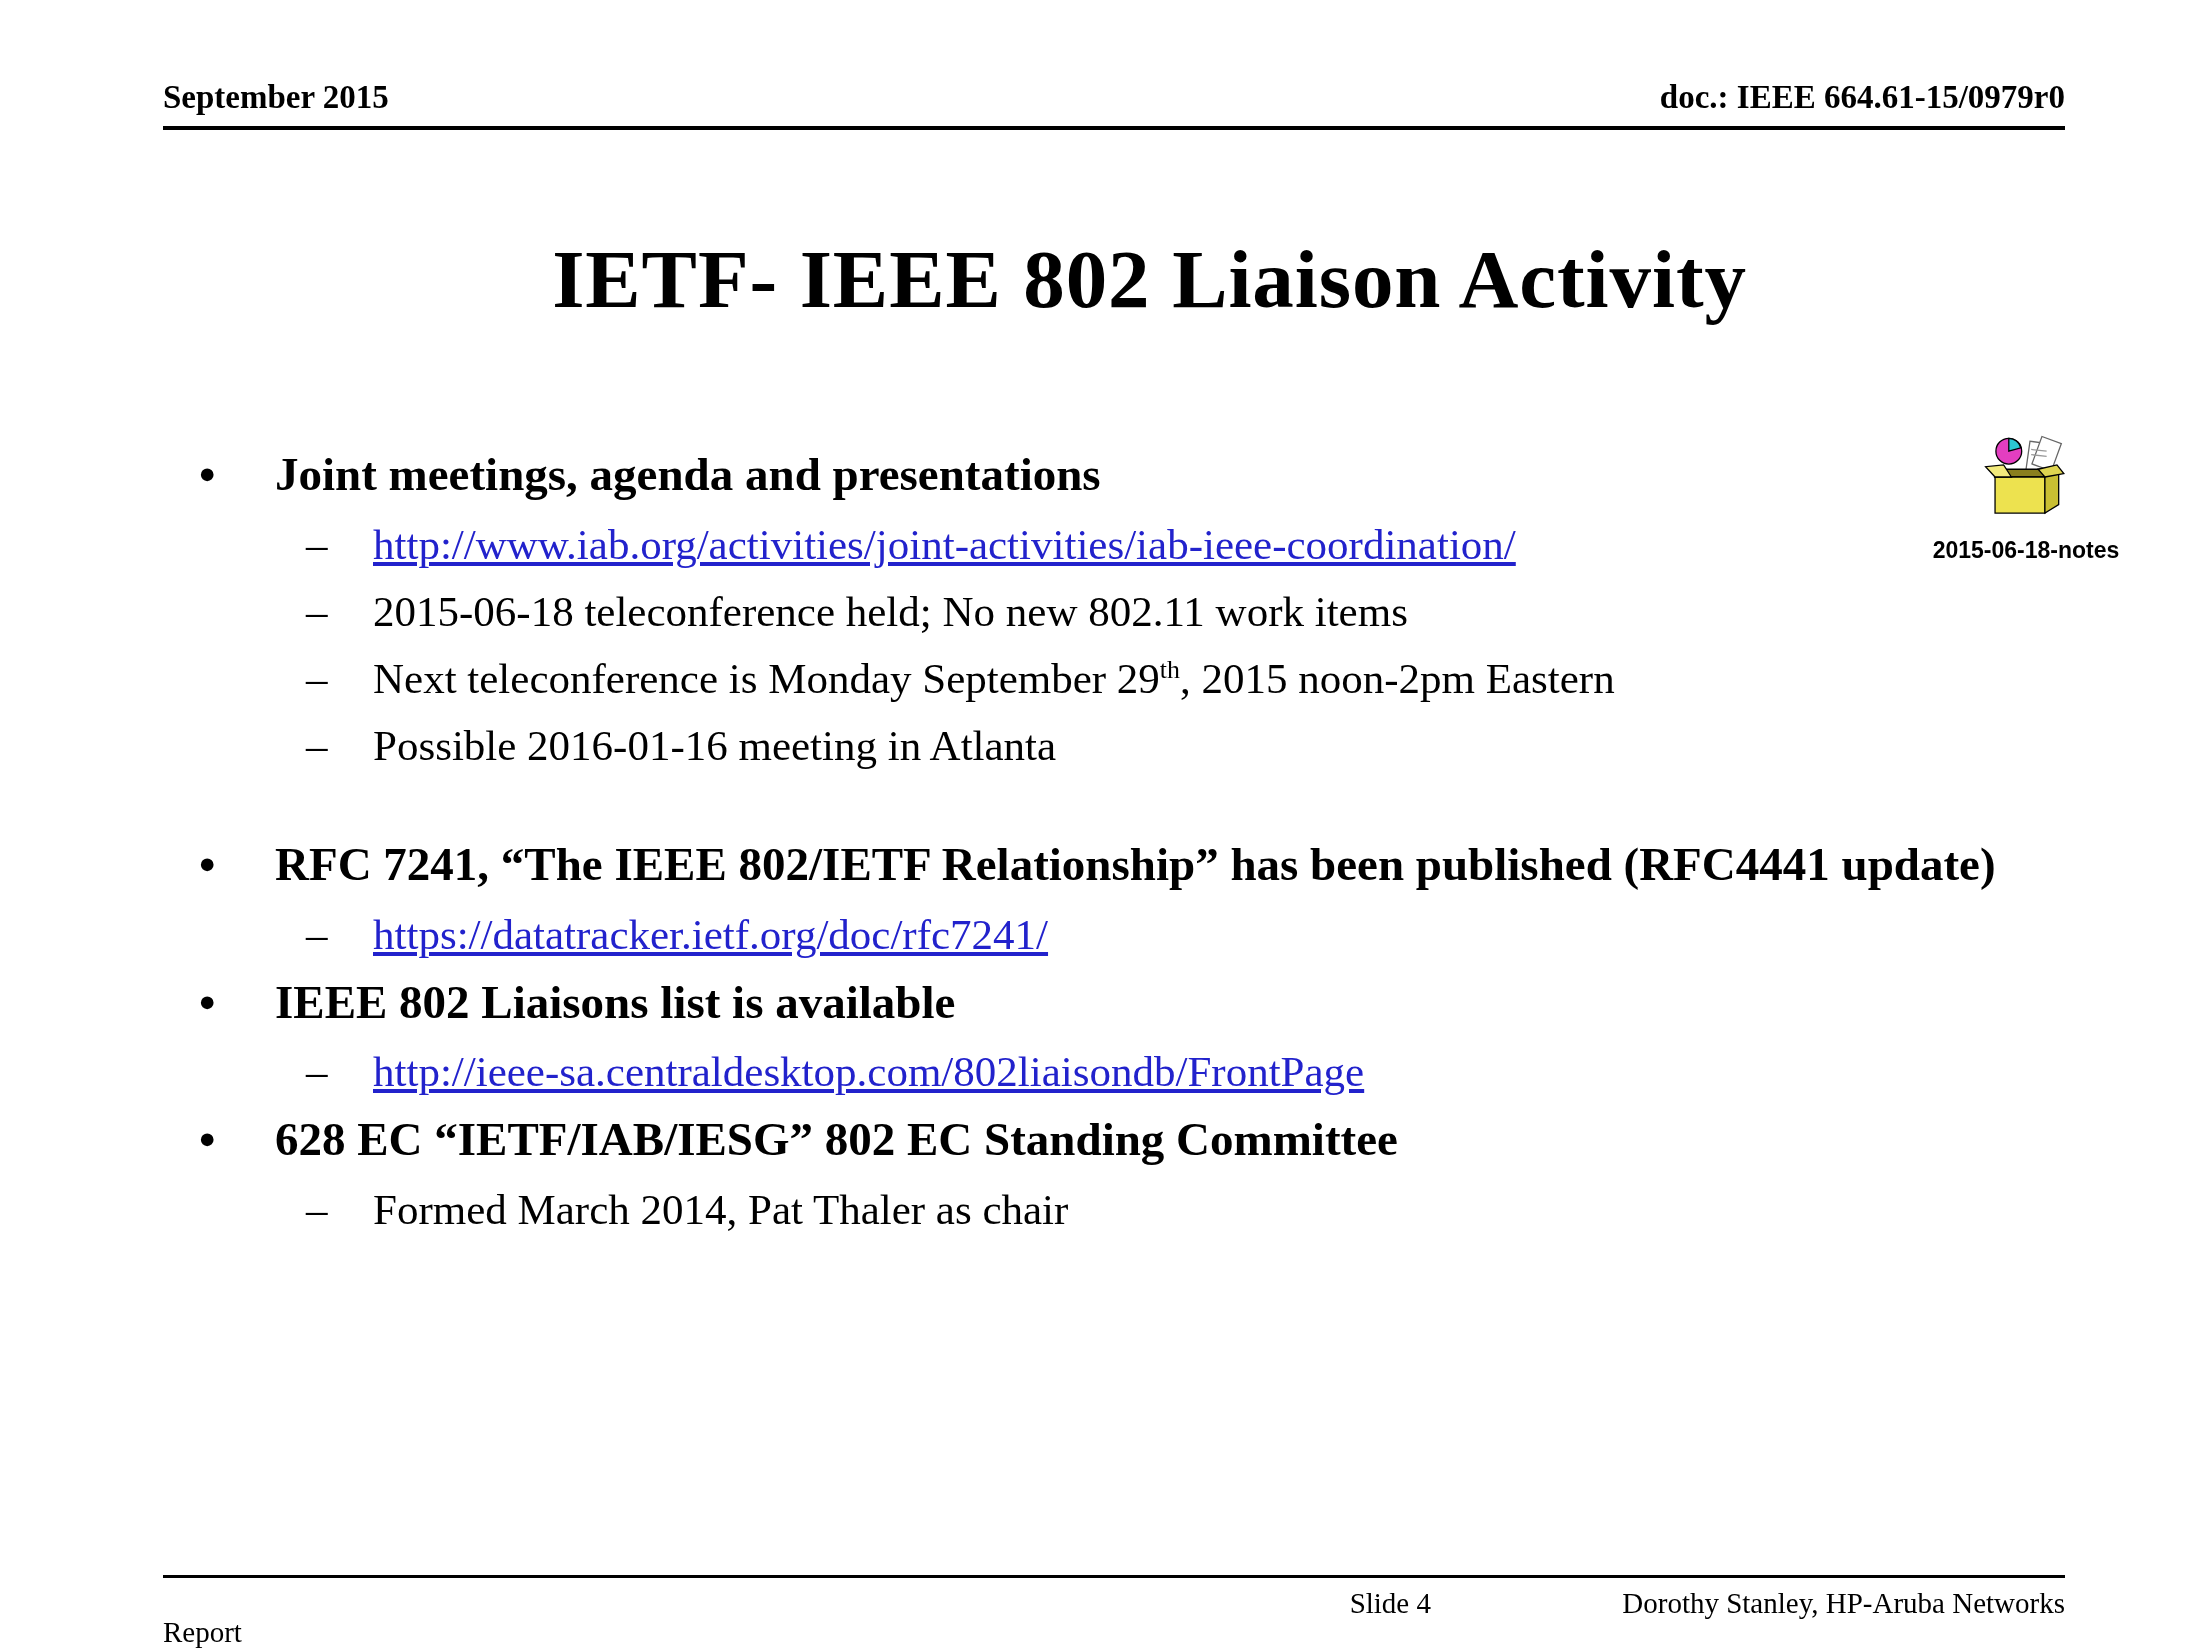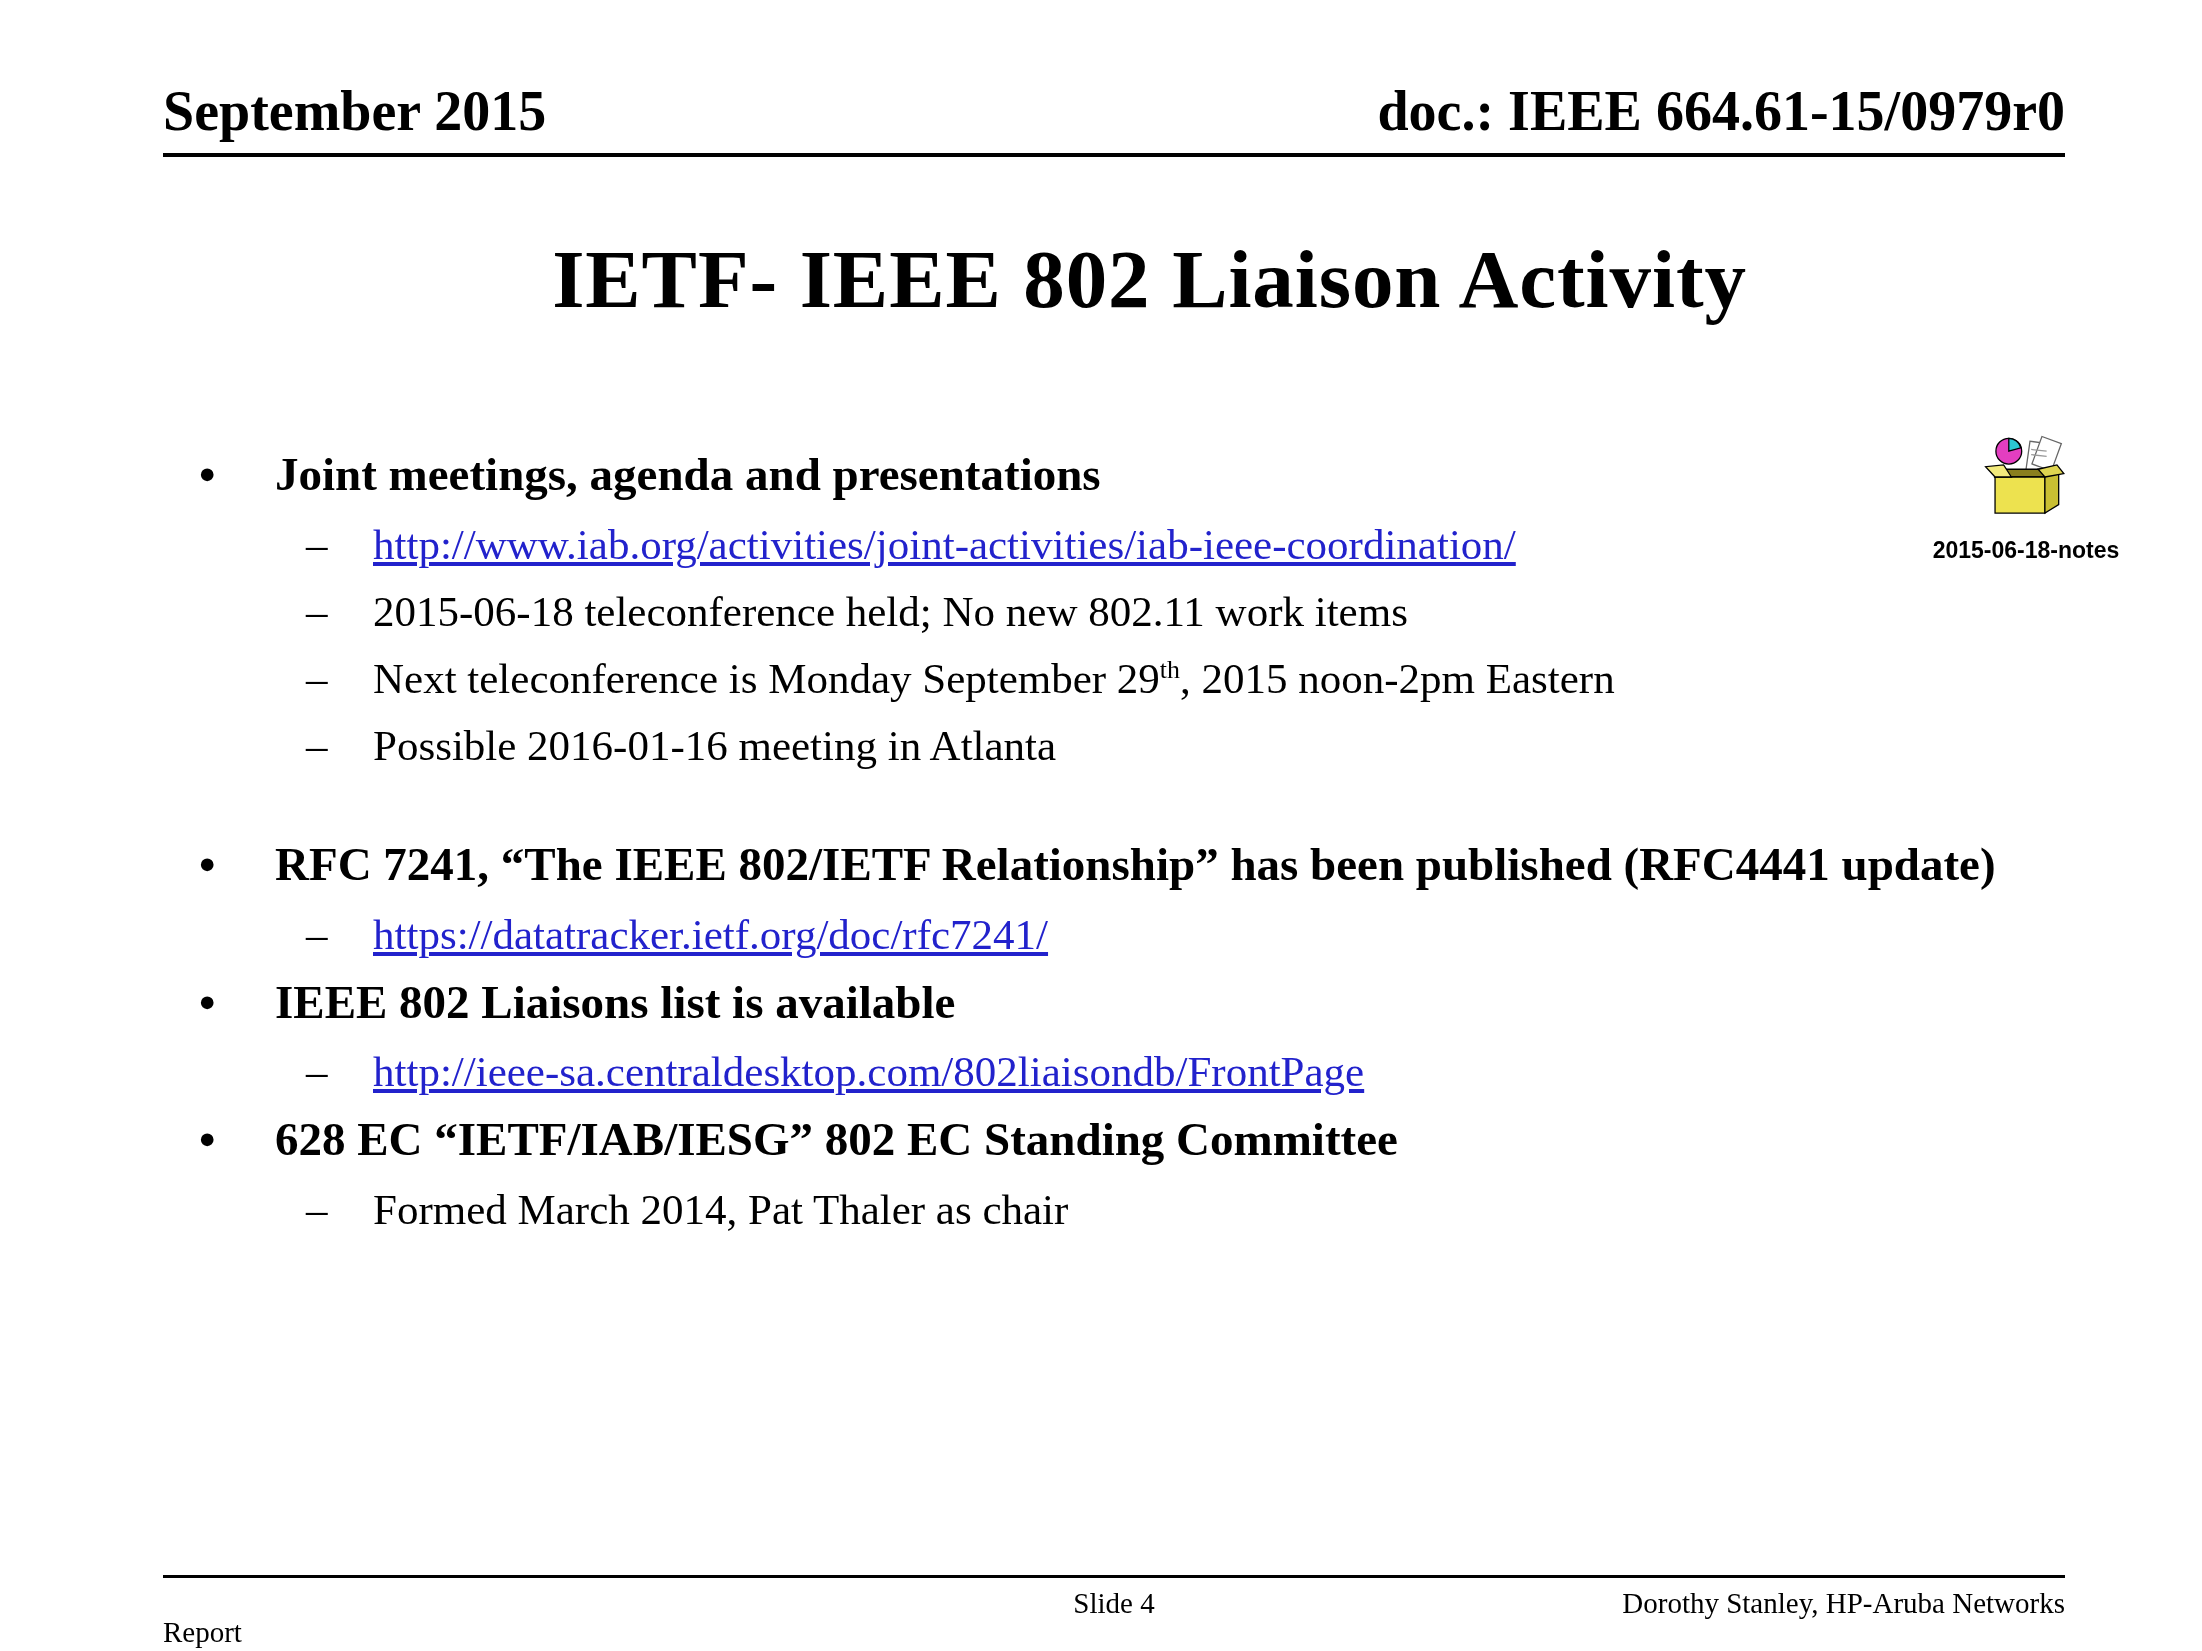--- a/index.html
+++ b/index.html
@@ -23,21 +23,21 @@
 
   
   .header {
     position: absolute;
     left: 163px;
     right: 138px;
     top: 79px;
     display: flex;
     justify-content: space-between;
     align-items: flex-end;
-    font-size: 56px;
+    font-size: 33px;
     font-weight: bold;
     border-bottom: 4.3px solid #000;
     padding-bottom: 10.3px;
   }
 
   
   .title {
     position: absolute;
     top: 231px;
     left: 0;
@@ -121,21 +121,21 @@
     position: absolute;
     left: 163px;
     right: 138px;
     top: 1575px;
     border-top: 3.4px solid #000;
     padding-top: 8.6px;
     display: flex;
     font-size: 29px;
   }
   .footer .f-left  { flex: 1; text-align: left; margin-top: 29px; }
-  .footer .f-center{ flex: 1; text-align: center; }
+  .footer .f-center{ flex: 1; text-align: right; }
   .footer .f-right { flex: 1; text-align: right; white-space: nowrap; }
 </style>
 </head>
 <body>
 
 <div class="slide">
 
   <div class="header">
     <span>September 2015</span>
     <span>doc.: IEEE 664.61-15/0979r0</span>

